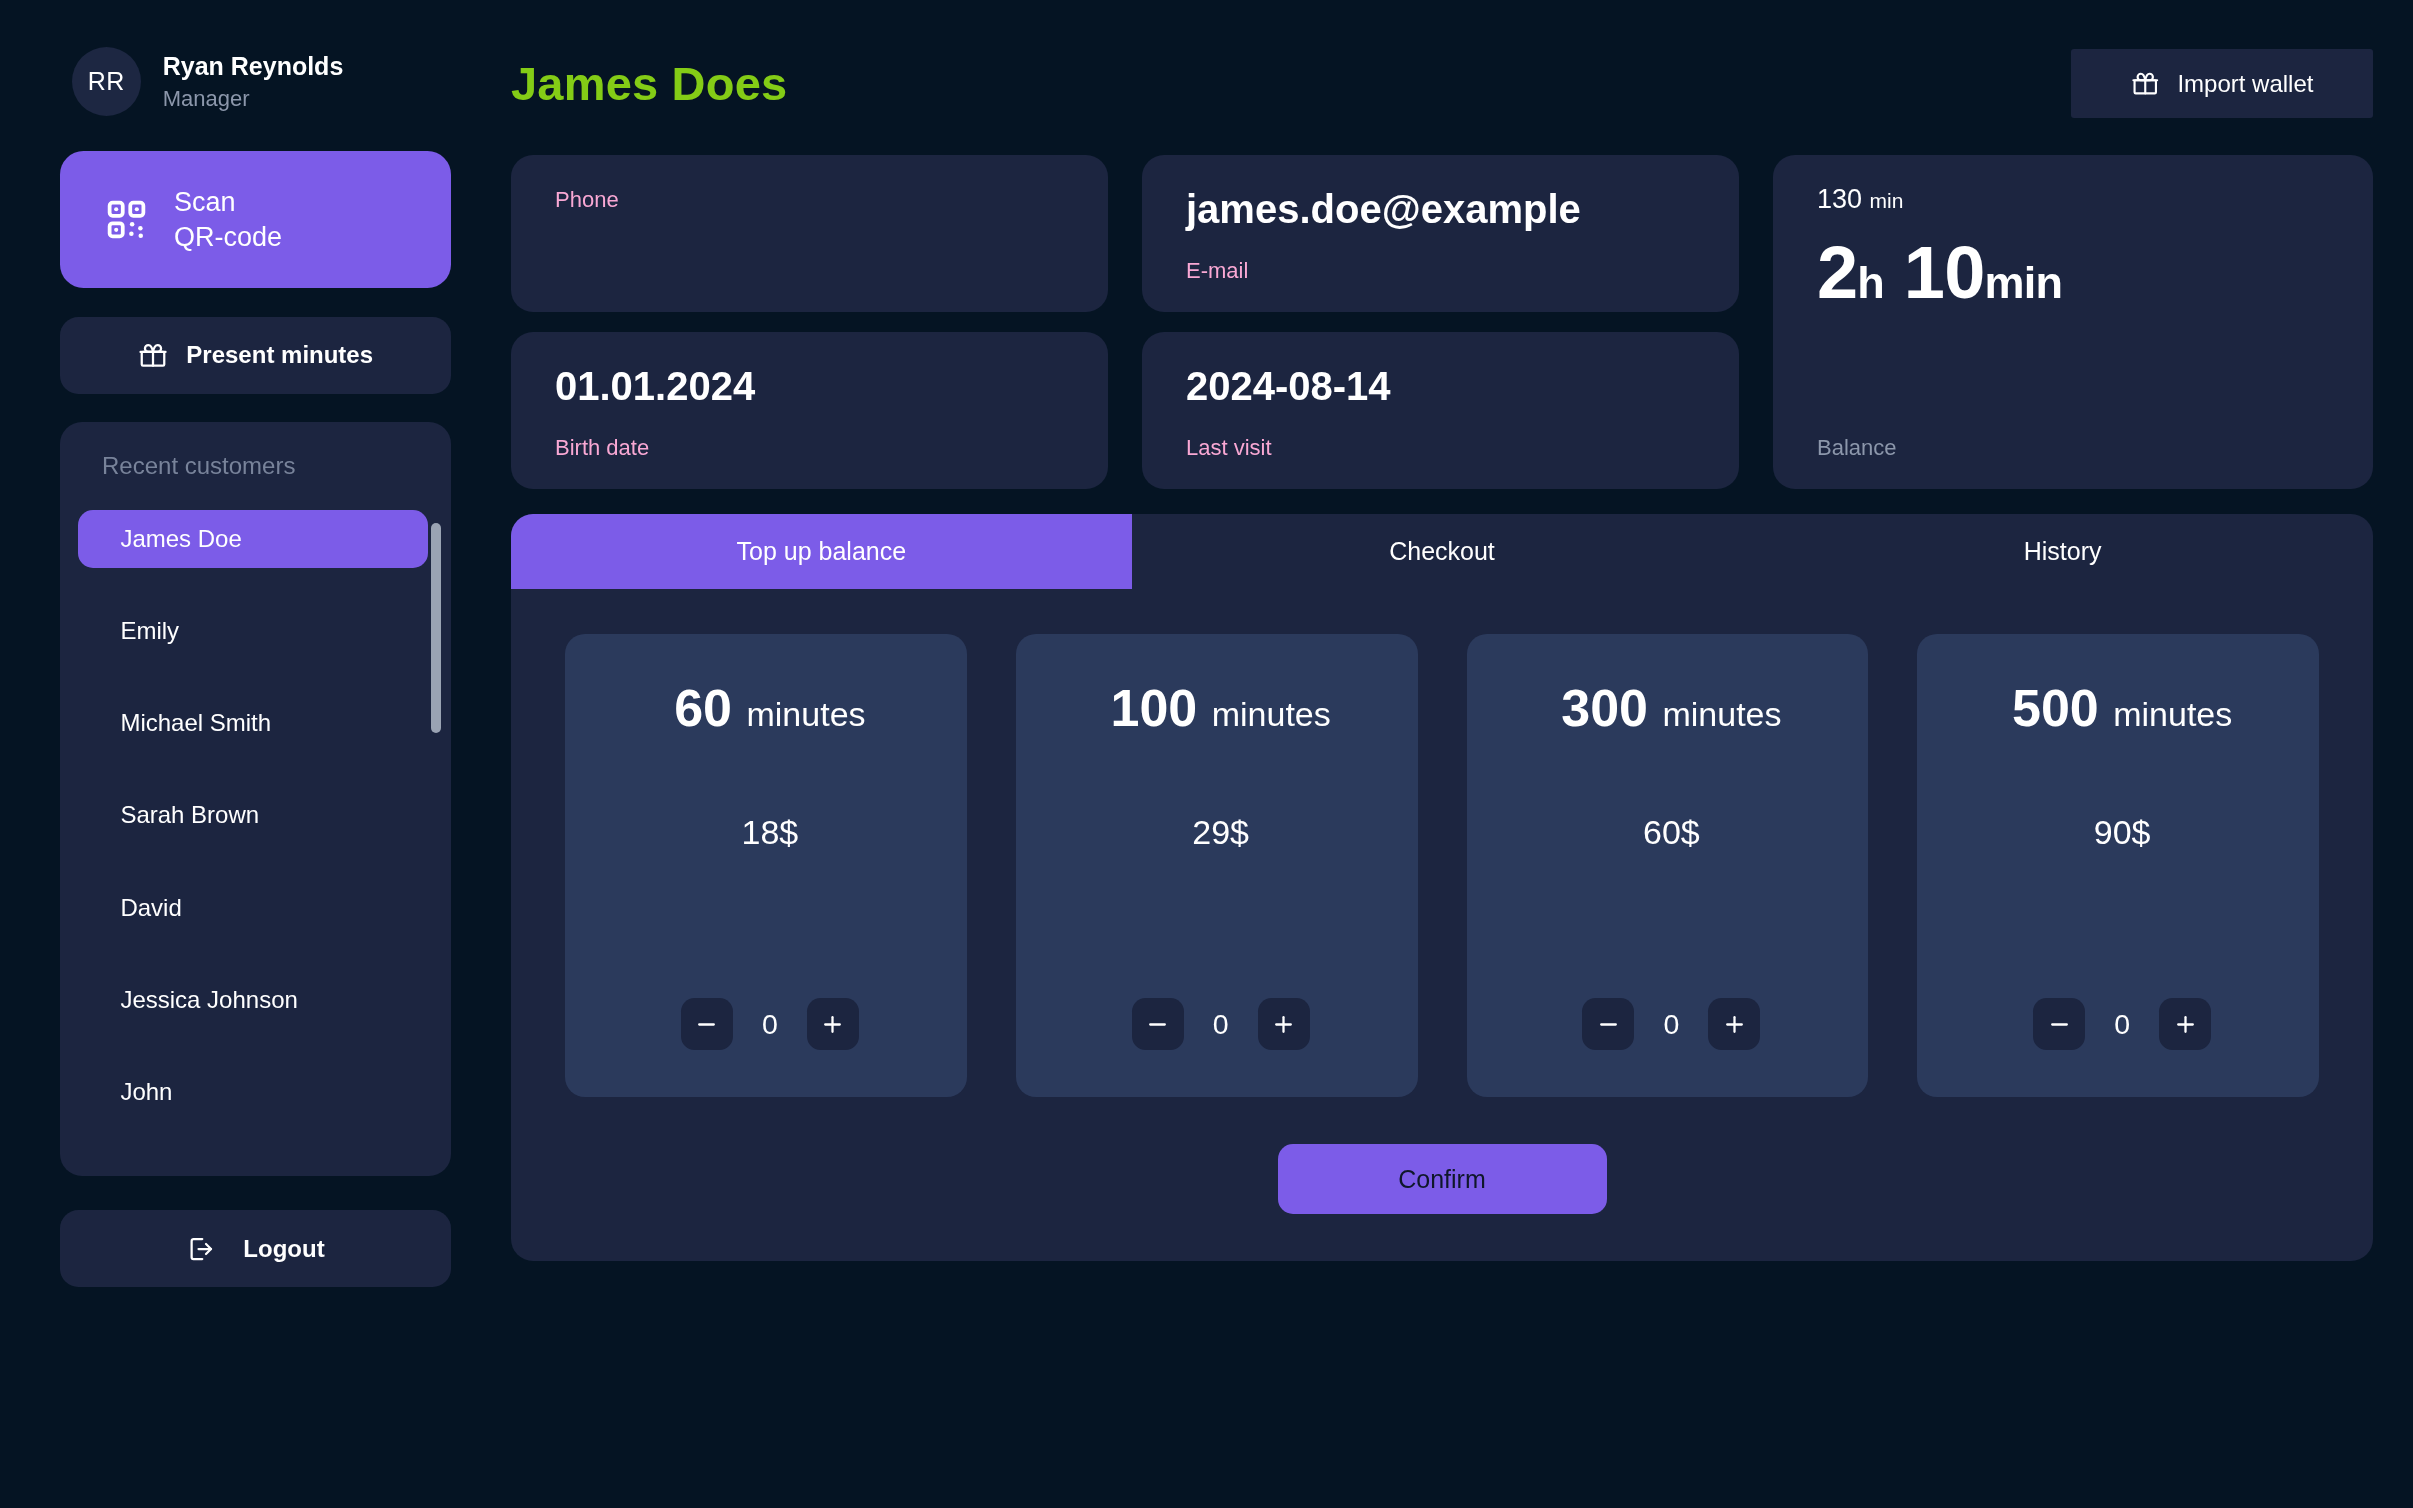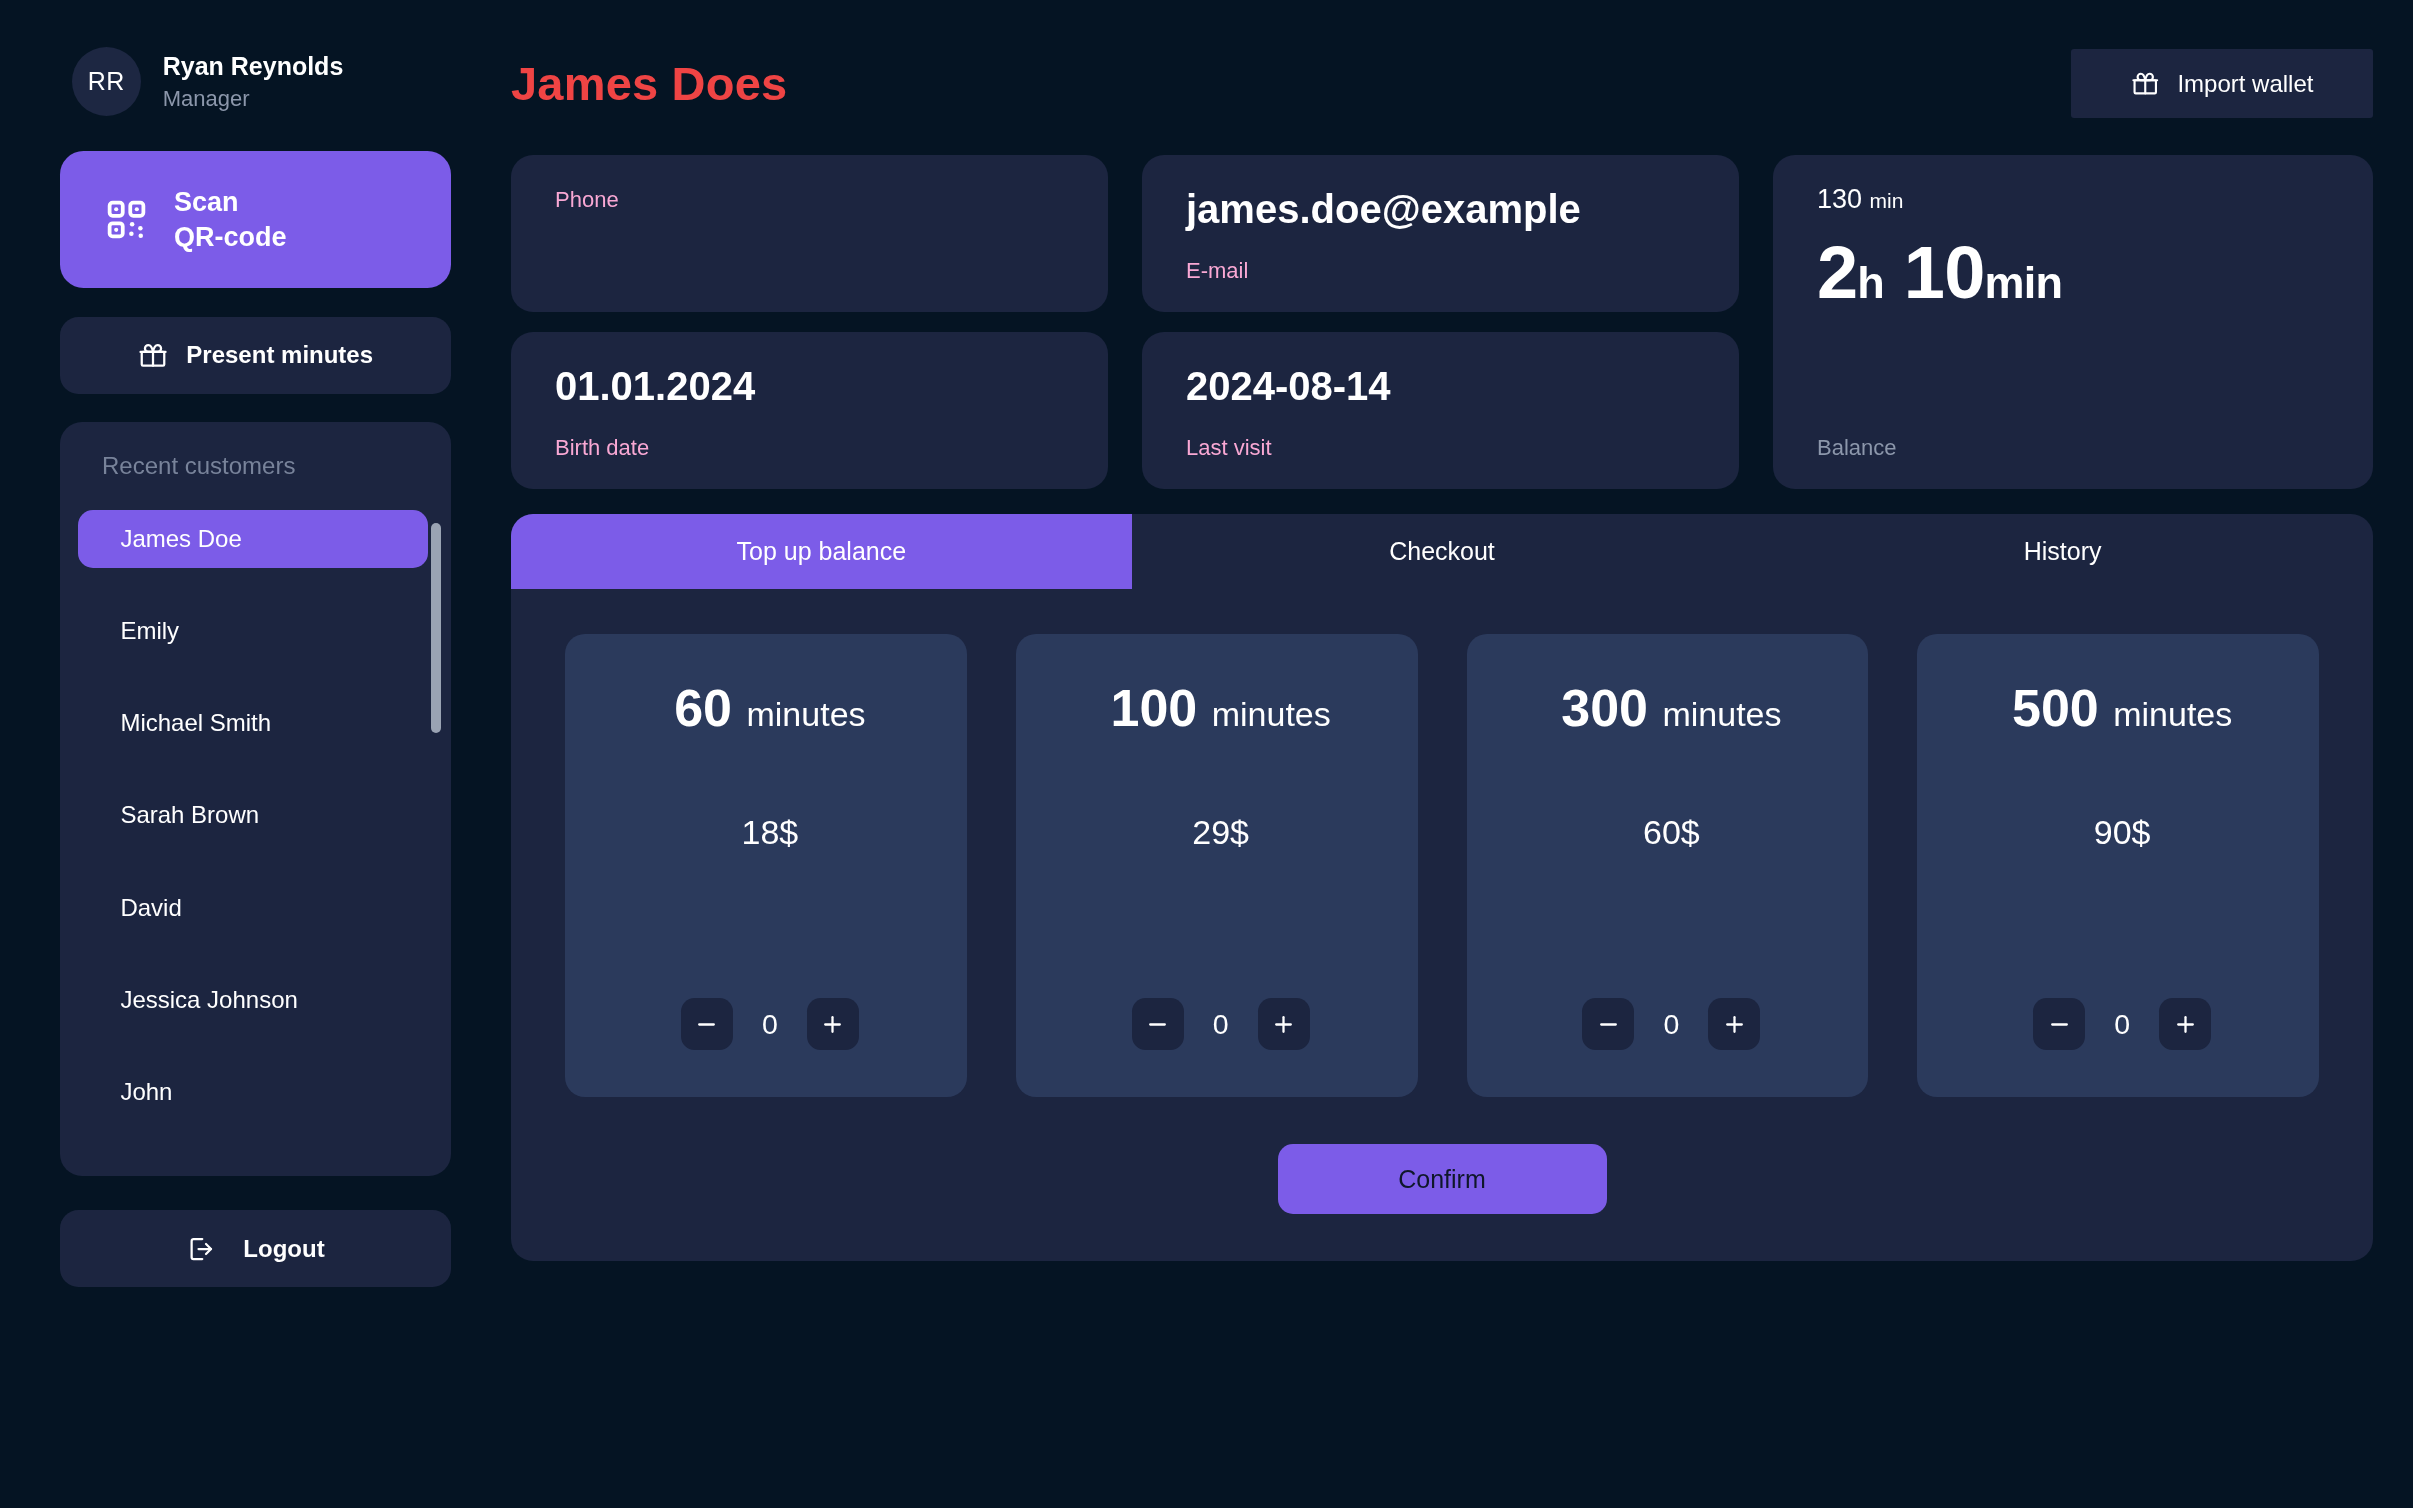--- a/index.html
+++ b/index.html
@@ -21,21 +21,21 @@
     display: flex; align-items: center; justify-content: center;
     font-size: 25px; letter-spacing: 0.4px;
   }
   .profile-text { display: flex; flex-direction: column; gap: 5px; }
   .profile-name { color: #ffffff; font-size: 25px; font-weight: 700; }
   .profile-role { color: #8c97ab; font-size: 22px; }
 
   .scan-btn {
     margin-top: 30px; height: 137px; border-radius: 23.5px;
     background: #7c5ce8; display: flex; align-items: center;
-    gap: 25px; padding-left: 44px; cursor: pointer; border: none; font-weight: bold;
+    gap: 25px; padding-left: 44px; cursor: pointer; border: none;
   }
   .scan-label { color: #ffffff; font-size: 27px; line-height: 1.28; text-align: left; }
 
   .present-btn {
     margin-top: 28.5px; height: 77px; border-radius: 18.4px;
     background: #1c2540; display: flex; align-items: center; justify-content: center;
     gap: 18.4px; cursor: pointer; border: none;
   }
   .present-btn span { color: #ffffff; font-size: 24px; font-weight: 700; }
 
@@ -66,21 +66,21 @@
     margin-top: 34px; height: 77px; border-radius: 18.4px;
     background: #1c2540; display: flex; align-items: center; justify-content: center;
     gap: 27px; cursor: pointer; border: none;
   }
   .logout-btn span { color: #ffffff; font-size: 24px; font-weight: 700; }
 
   
   .main { flex: 1; display: flex; flex-direction: column; padding-left: 60px; }
 
   .topbar { display: flex; align-items: center; justify-content: space-between; height: 99px; }
-  .page-title { color: #ef4444; font-size: 47px; font-weight: 700; letter-spacing: 0.2px; }
+  .page-title { color: #84cc16; font-size: 47px; font-weight: 700; letter-spacing: 0.2px; }
   .import-btn {
     background: #1c2540; border: none; border-radius: 3px;
     height: 69px; padding: 0 44px; display: flex; align-items: center;
     gap: 18.4px; cursor: pointer; min-width: 302px; justify-content: center;
   }
   .import-btn span { color: #ffffff; font-size: 24px; }
 
   .info-grid {
     margin-top: 22px;
     display: grid;

